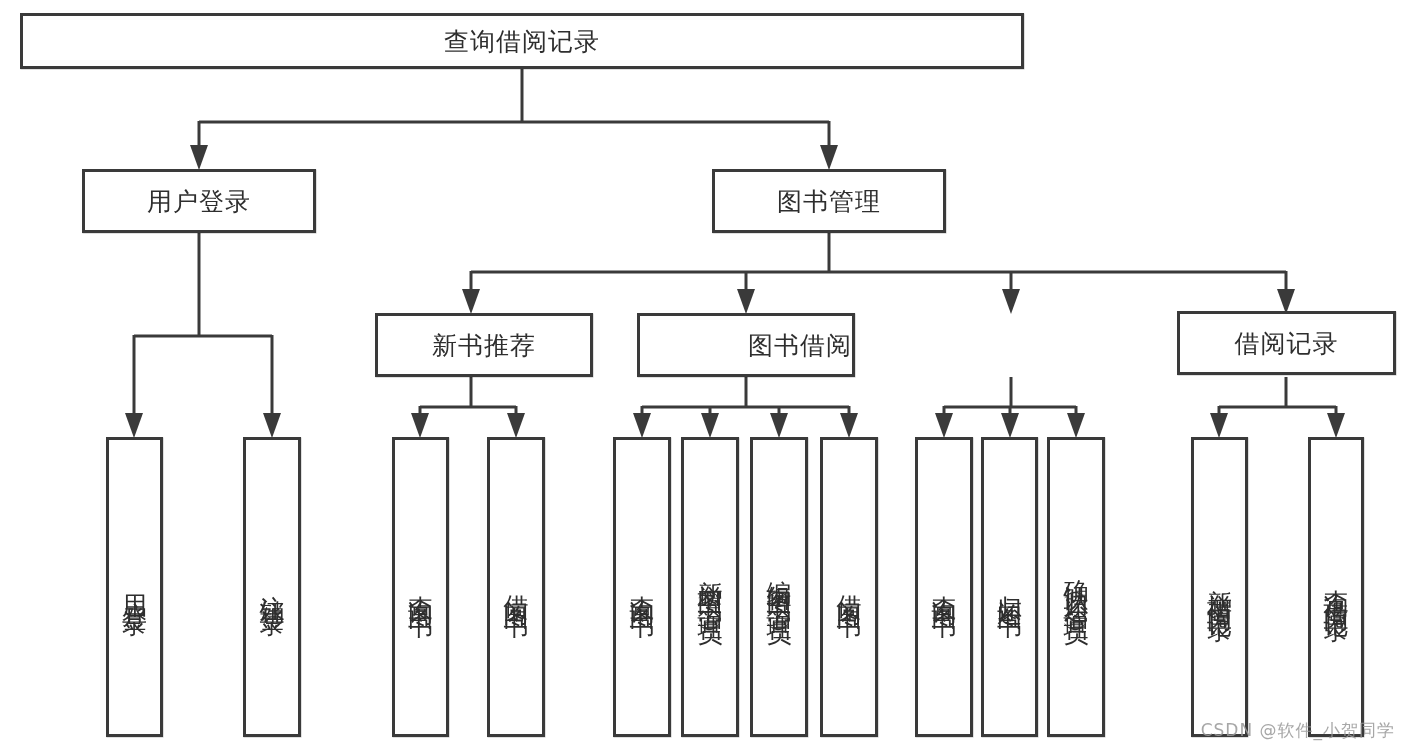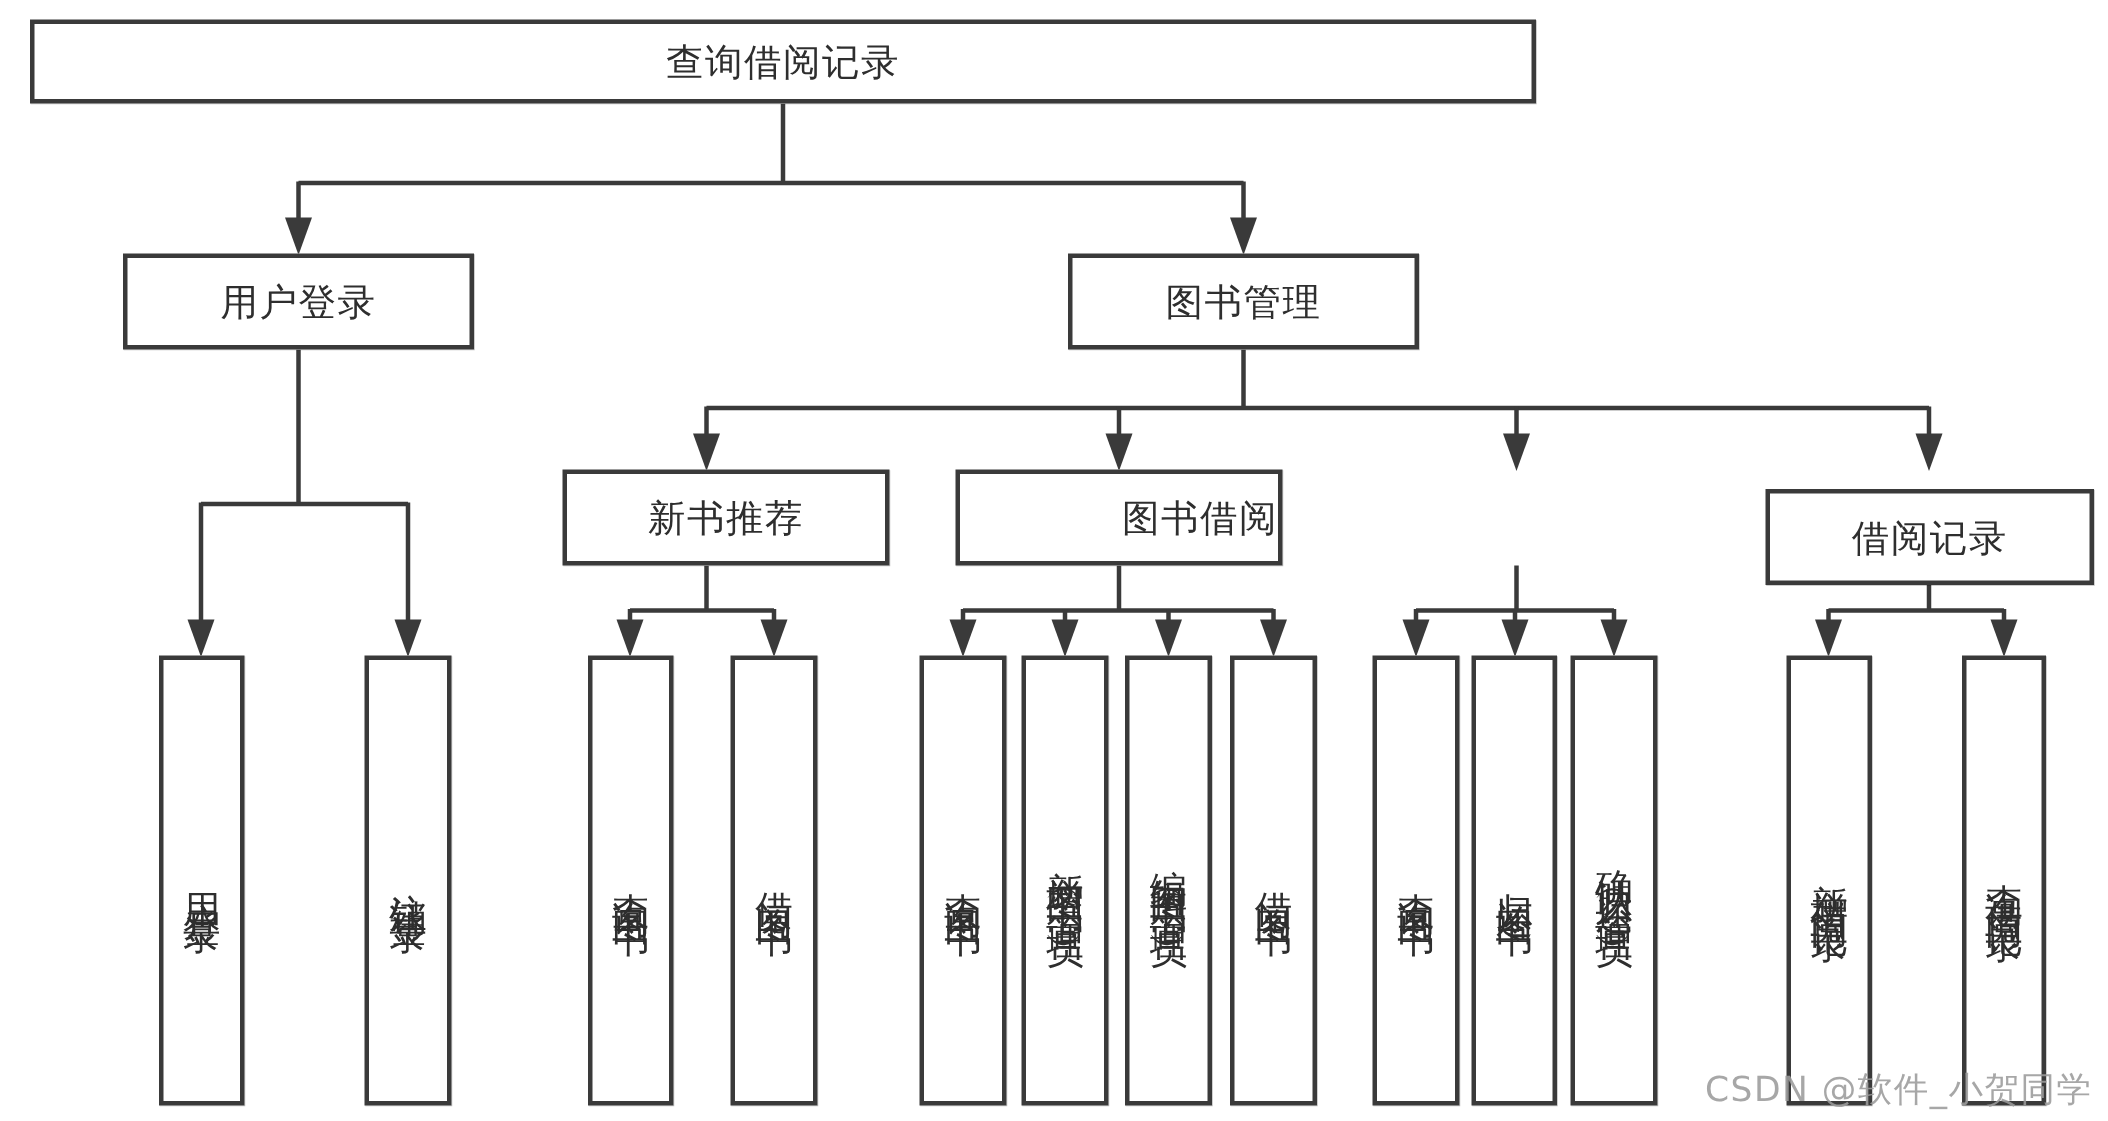--- a/index.html
+++ b/index.html
@@ -27,21 +27,21 @@
     writing-mode:vertical-rl;
     text-orientation:mixed;
     letter-spacing:6px;
     font-size:25px;
     line-height:1;
     white-space:nowrap;
   }
   .watermark{
     position:absolute;
     right:10px;bottom:5px;
-    font-size:23px;
+    font-size:17px;
     color:rgba(155,155,155,0.88);
     letter-spacing:1px;
     z-index:3;
     text-align:center;
   }
 </style>
 </head>
 <body>
 
 <div class="canvas">
@@ -125,21 +125,21 @@
   <div class="node" style="left:712px;top:169px;width:234px;height:64px;">
     <span>图书管理</span>
   </div>
 
   <div class="node" style="left:362px;top:313px;width:218px;height:64px;margin-left:13px;">
     <span>新书推荐</span>
   </div>
   <div class="node" style="left:637px;top:313px;width:218px;height:64px;justify-content:flex-end;">
     <span>图书借阅</span>
   </div>
-  <div class="node" style="left:1177px;top:326px;width:219px;height:64px;">
+  <div class="node" style="left:1177px;top:311px;width:219px;height:64px;">
     <span>借阅记录</span>
   </div>
 
   <div class="node leaf" style="left:106px;top:437px;width:57px;height:300px;">
     <span>用户登录</span>
   </div>
   <div class="node leaf" style="left:243px;top:437px;width:58px;height:300px;">
     <span>注销登录</span>
   </div>
 

